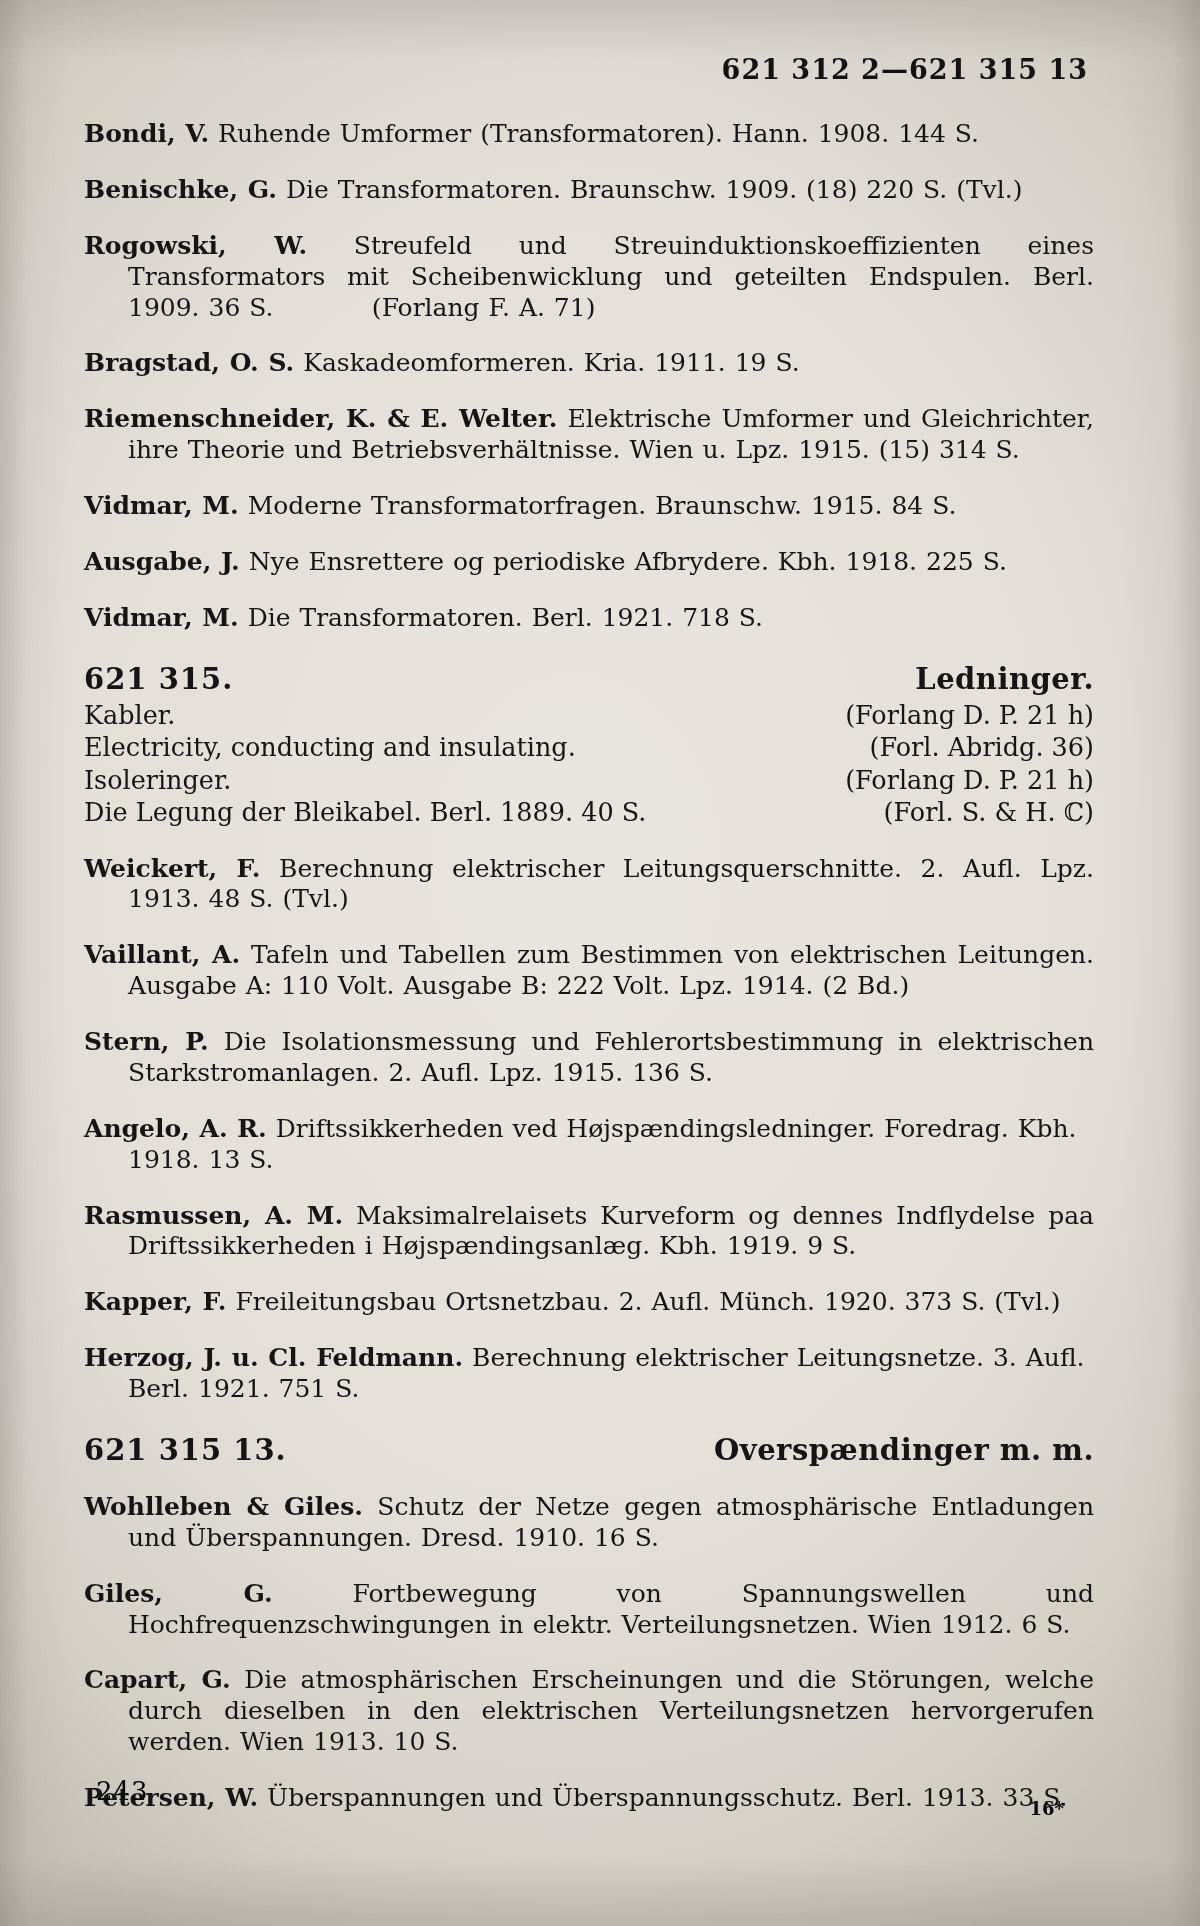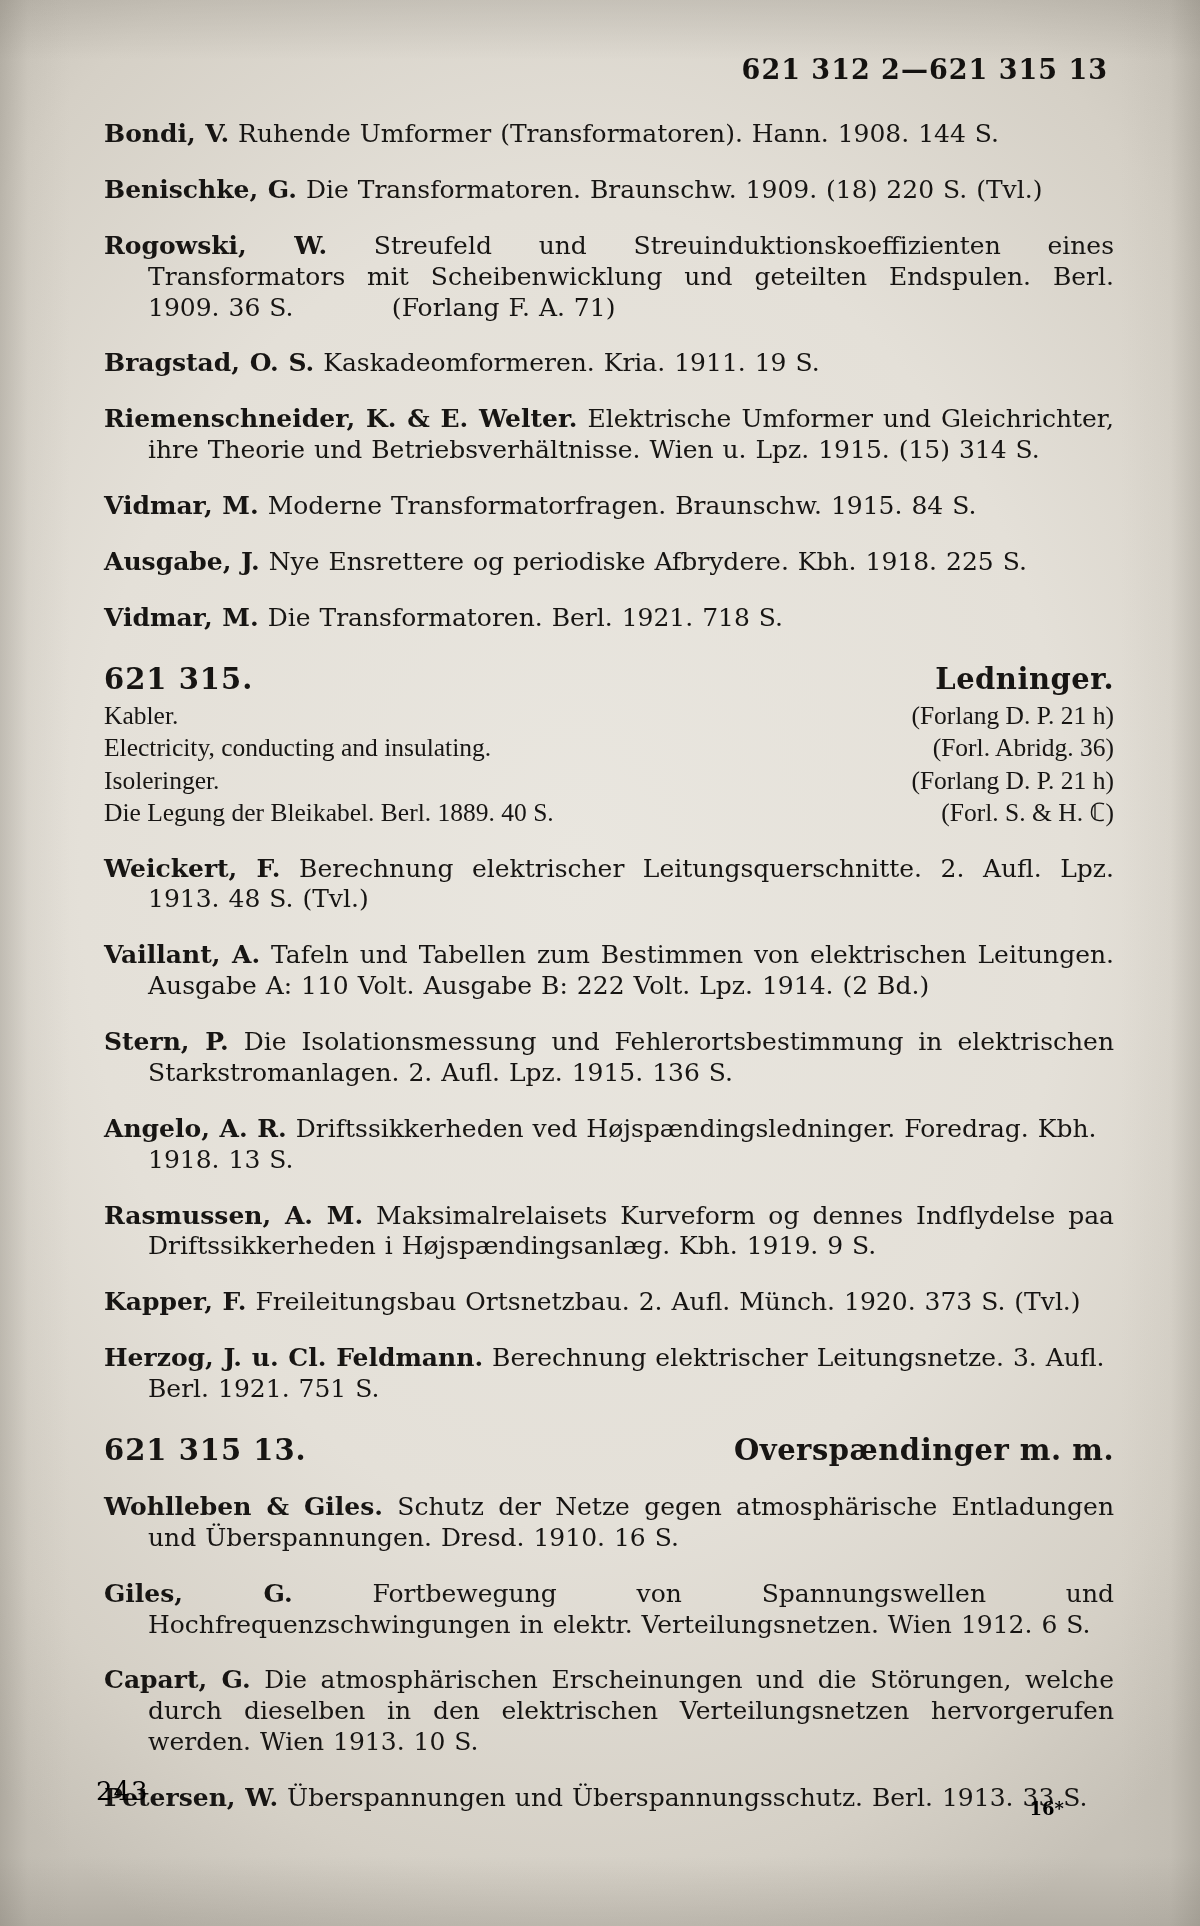--- a/index.html
+++ b/index.html
@@ -32,21 +32,21 @@
     inset: 0;
     background:
       linear-gradient(90deg, rgba(120,115,105,.30) 0px, rgba(150,145,135,.10) 28px, rgba(0,0,0,0) 70px),
       linear-gradient(270deg, rgba(120,115,105,.28) 0px, rgba(150,145,135,.08) 30px, rgba(0,0,0,0) 80px),
       linear-gradient(180deg, rgba(120,115,105,.22) 0px, rgba(0,0,0,0) 60px),
       linear-gradient(0deg, rgba(120,115,105,.25) 0px, rgba(0,0,0,0) 70px);
     pointer-events: none;
   }
   .content {
     position: absolute;
-    left: 104px;
+    left: 84px;
     top: 54px;
     width: 1010px;
     color: #171513;
   }
   
   .running-head {
     text-align: right;
     font-weight: bold;
     font-size: 27px;
     letter-spacing: 1px;
@@ -84,21 +84,20 @@
   .section-head .mark { letter-spacing: 1px; }
   .section-head .subj { letter-spacing: .5px; }
   
   .refline {
     display: flex;
     justify-content: space-between;
     align-items: baseline;
     font-size: 25.5px;
     line-height: 1.235;
     margin-bottom: 1px;
-    font-family: Liberation Serif, serif;
   }
   .refline .term { white-space: nowrap; }
   .refline .src { white-space: nowrap; padding-left: 26px; }
   
   .footer {
     position: absolute;
     left: 96px;
     top: 1776px;
     width: 1010px;
     font-size: 26px;

